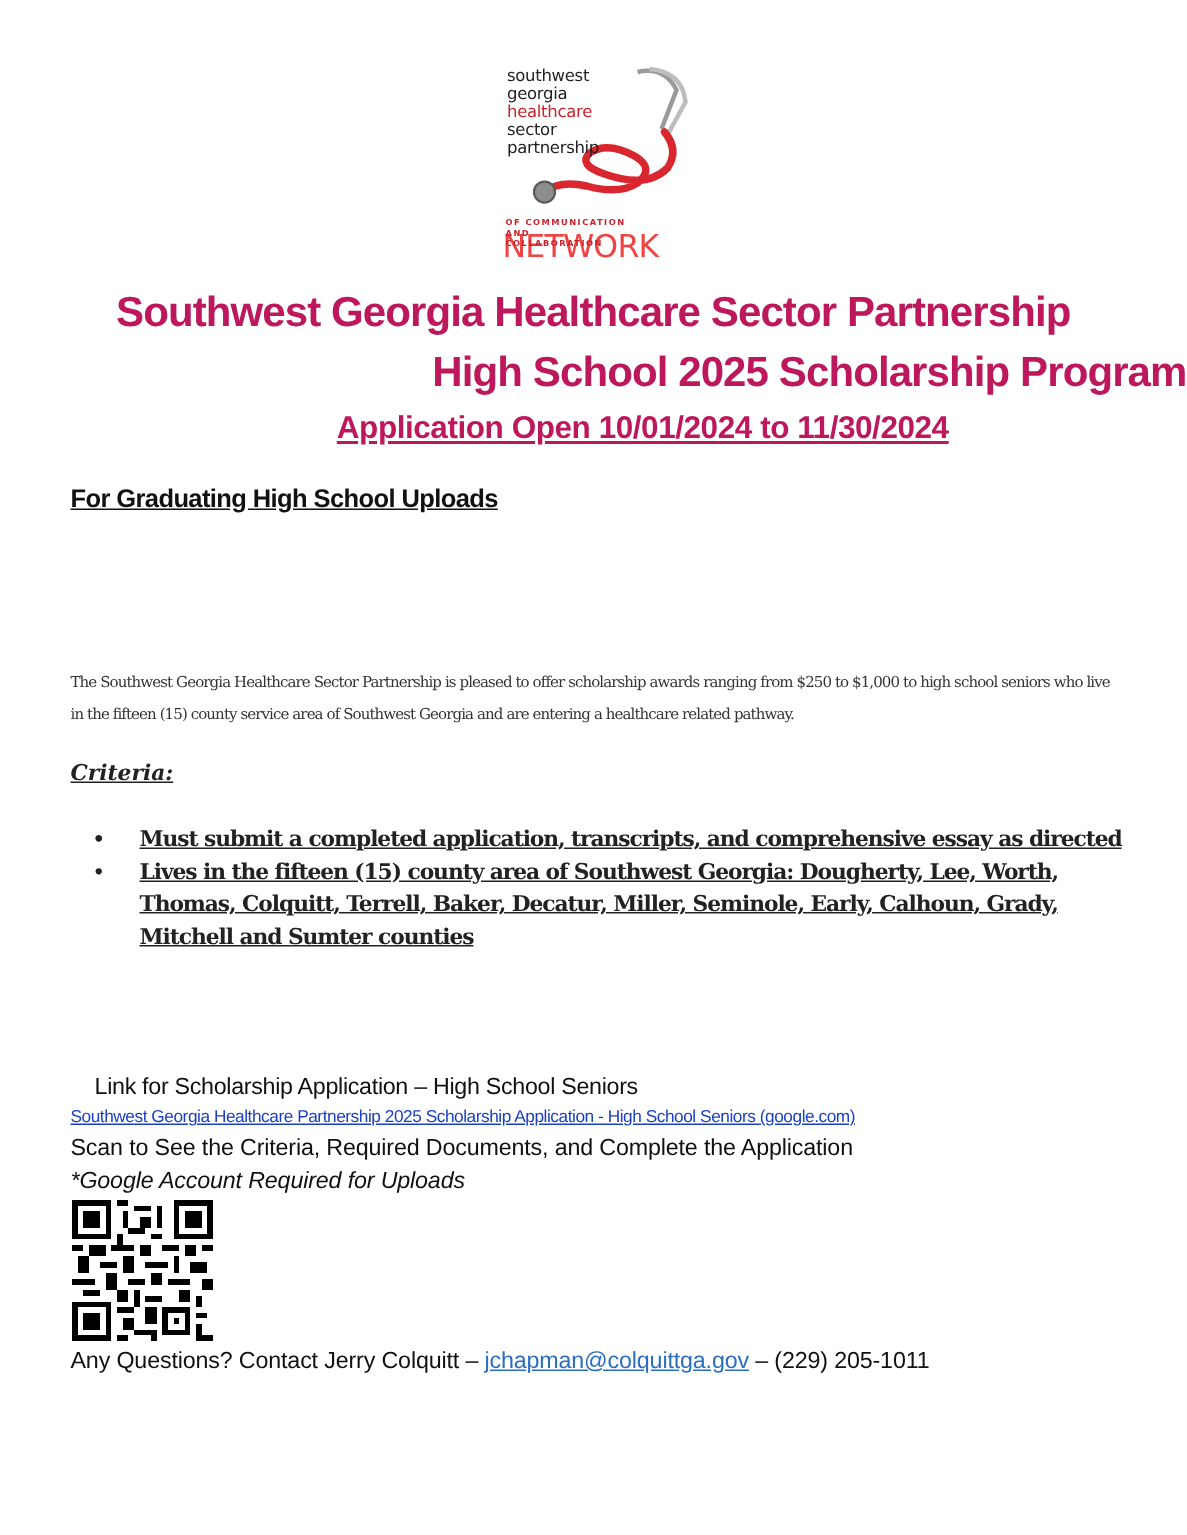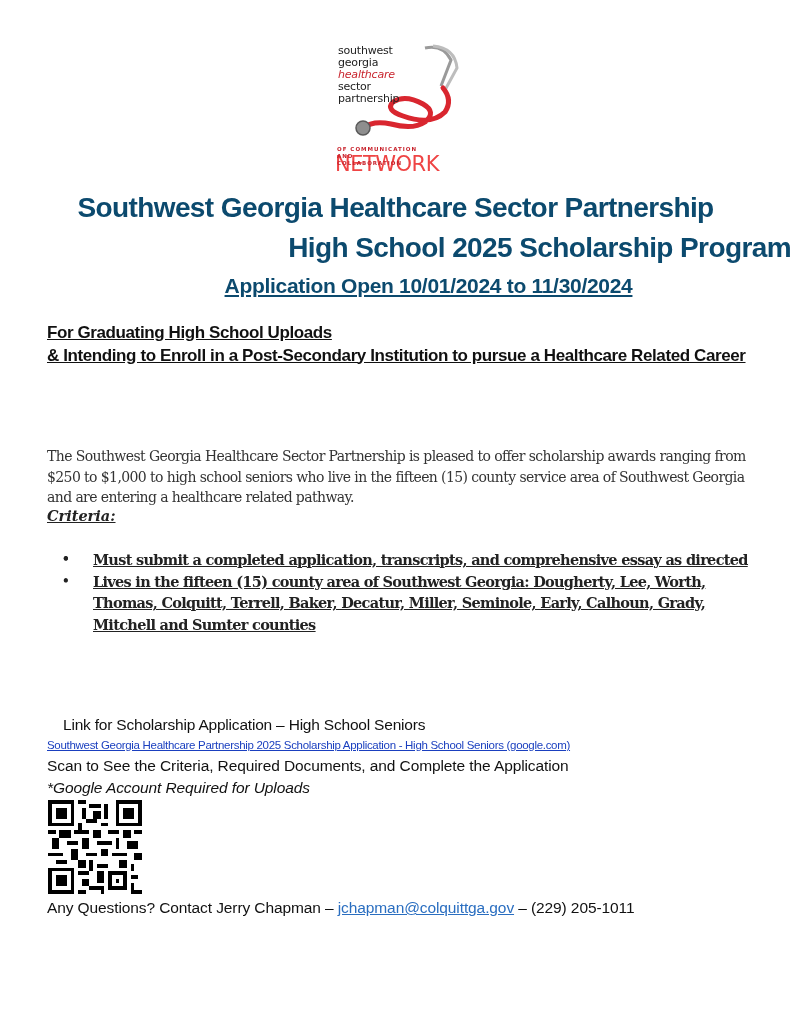--- a/index.html
+++ b/index.html
@@ -1,32 +1,32 @@
 <!DOCTYPE html>
 <html><head>
 <meta charset="utf-8">
 <style>
   html, body { margin: 0; padding: 0; background: #ffffff; }
   body { width: 791px; height: 1023px; position: relative; overflow: hidden; color: #111; }
   .logo { position: absolute; left: 333px; top: 42px; width: 130px; height: 135px; }
   .logo .lt { position: absolute; left: 5px; font-family: "DejaVu Sans", sans-serif; font-size: 11px; line-height: 12px; color: #222; letter-spacing: -0.2px; }
-  .logo .lt.red { color: #c8232c; font-style: italic; }
+  .logo .lt.red { color: #c8232c; }
   .logo .network { position: absolute; left: 2px; top: 78px; font-family: "DejaVu Sans", sans-serif; font-size: 21px; color: #ef4444; letter-spacing: -0.5px; margin-top: 32px; }
   .logo .small { position: absolute; left: 4px; font-family: "DejaVu Sans", sans-serif; font-weight: bold; font-size: 5.5px; letter-spacing: 1px; color: #c8232c; line-height: 7px; }
   .logo svg { position: absolute; left: 0; top: 0; }
 
-  .title { position: absolute; left: 0; width: 791px; text-align: center; font-family: "Liberation Sans", sans-serif; font-weight: bold; color: #0c4a6e; }
+  .title { position: absolute; left: 0; width: 791px; text-align: center; font-family: "Liberation Sans", sans-serif; font-weight: bold; color: #be185d; }
   .t1 { top: 192px; font-size: 28px; letter-spacing: -0.6px; }
   .t2 { top: 232px; font-size: 28px; letter-spacing: -0.6px; text-align: right; }
   .t3 { top: 274px; font-size: 21px; text-decoration: underline; letter-spacing: -0.3px; padding-left: 33px; }
 
   .eligibility { position: absolute; left: 47px; top: 322px; width: 700px; font-family: "Liberation Sans", sans-serif; font-weight: bold; font-size: 17px; line-height: 22.5px; letter-spacing: -0.4px; }
   .eligibility div { text-decoration: underline; }
 
-  .intro { position: absolute; left: 47px; top: 446px; width: 700px; font-family: "DejaVu Serif", serif; font-size: 14px; line-height: 20.5px; color: #333; letter-spacing: -0.6px; }
+  .intro { position: absolute; left: 47px; top: 446px; width: 700px; font-family: "DejaVu Serif", serif; font-size: 10px; line-height: 20.5px; color: #333; letter-spacing: -0.6px; }
   .criteria-label { position: absolute; left: 47px; top: 507px; font-family: "DejaVu Serif", serif; font-weight: bold; font-style: italic; font-size: 14.5px; text-decoration: underline; color: #222; }
 
   .criteria-list { position: absolute; left: 62px; top: 549px; width: 695px; margin: 0; padding: 0; list-style: none; font-family: "DejaVu Serif", serif; font-weight: bold; font-size: 14.5px; line-height: 21.5px; color: #222; letter-spacing: -0.7px; }
   .criteria-list li { position: relative; padding-left: 31px; }
   .criteria-list li .bullet { position: absolute; left: 0; top: 0; font-size: 12px; }
   .criteria-list li .txt { text-decoration: underline; }
 
   .link-label { position: absolute; left: 47px; top: 716px; font-family: "Liberation Sans", sans-serif; font-size: 15.5px; color: #111; letter-spacing: -0.2px; margin-left: 16px; }
   .app-link { position: absolute; left: 47px; top: 739px; font-family: "Liberation Sans", sans-serif; font-size: 11.5px; color: #1a3fbf; text-decoration: underline; letter-spacing: -0.3px; cursor: pointer; }
   .scan-text { position: absolute; left: 47px; top: 757px; font-family: "Liberation Sans", sans-serif; font-size: 15.5px; color: #111; letter-spacing: -0.1px; }
@@ -57,21 +57,20 @@
   <div class="small" style="top:111px">AND</div>
   <div class="small" style="top:118px">COLLABORATION</div>
 </div>
 
 <div class="title t1">Southwest Georgia Healthcare Sector Partnership</div>
 <div class="title t2">High School 2025 Scholarship Program</div>
 <div class="title t3">Application Open 10/01/2024 to 11/30/2024</div>
 
 <div class="eligibility">
   <div>For Graduating High School Uploads</div>
-  <div>&amp; Intending to Enroll in a Post-Secondary Institution to pursue a Healthcare Related Career</div>
 </div>
 
 <div class="intro">The Southwest Georgia Healthcare Sector Partnership is pleased to offer scholarship awards ranging from $250 to $1,000 to high school seniors who live in the fifteen (15) county service area of Southwest Georgia and are entering a healthcare related pathway.</div>
 <div class="criteria-label">Criteria:</div>
 
 <ul class="criteria-list">
   <li>
     <span class="bullet">•</span>
   </li>
   <li>
@@ -143,14 +142,14 @@
     <rect x="9" y="21" width="2" height="2"></rect>
       <rect x="11" y="23" width="3" height="1"></rect>
       <rect x="8" y="24" width="2" height="1"></rect>
       <rect x="22" y="22" width="1" height="3"></rect>
       <rect x="23" y="24" width="2" height="1"></rect>
       <rect x="14" y="23" width="1" height="2"></rect>
   </g>
 </svg>
 
 <div class="contact">
-  <span>Any Questions? Contact Jerry Chapman – </span><a class="email">jchapman@colquittga.gov</a><span> – (229) 205-1011</span>
+  <span>Any Questions? Contact Jerry Colquitt – </span><a class="email">jchapman@colquittga.gov</a><span> – (229) 205-1011</span>
 </div>
 
 </body></html>

